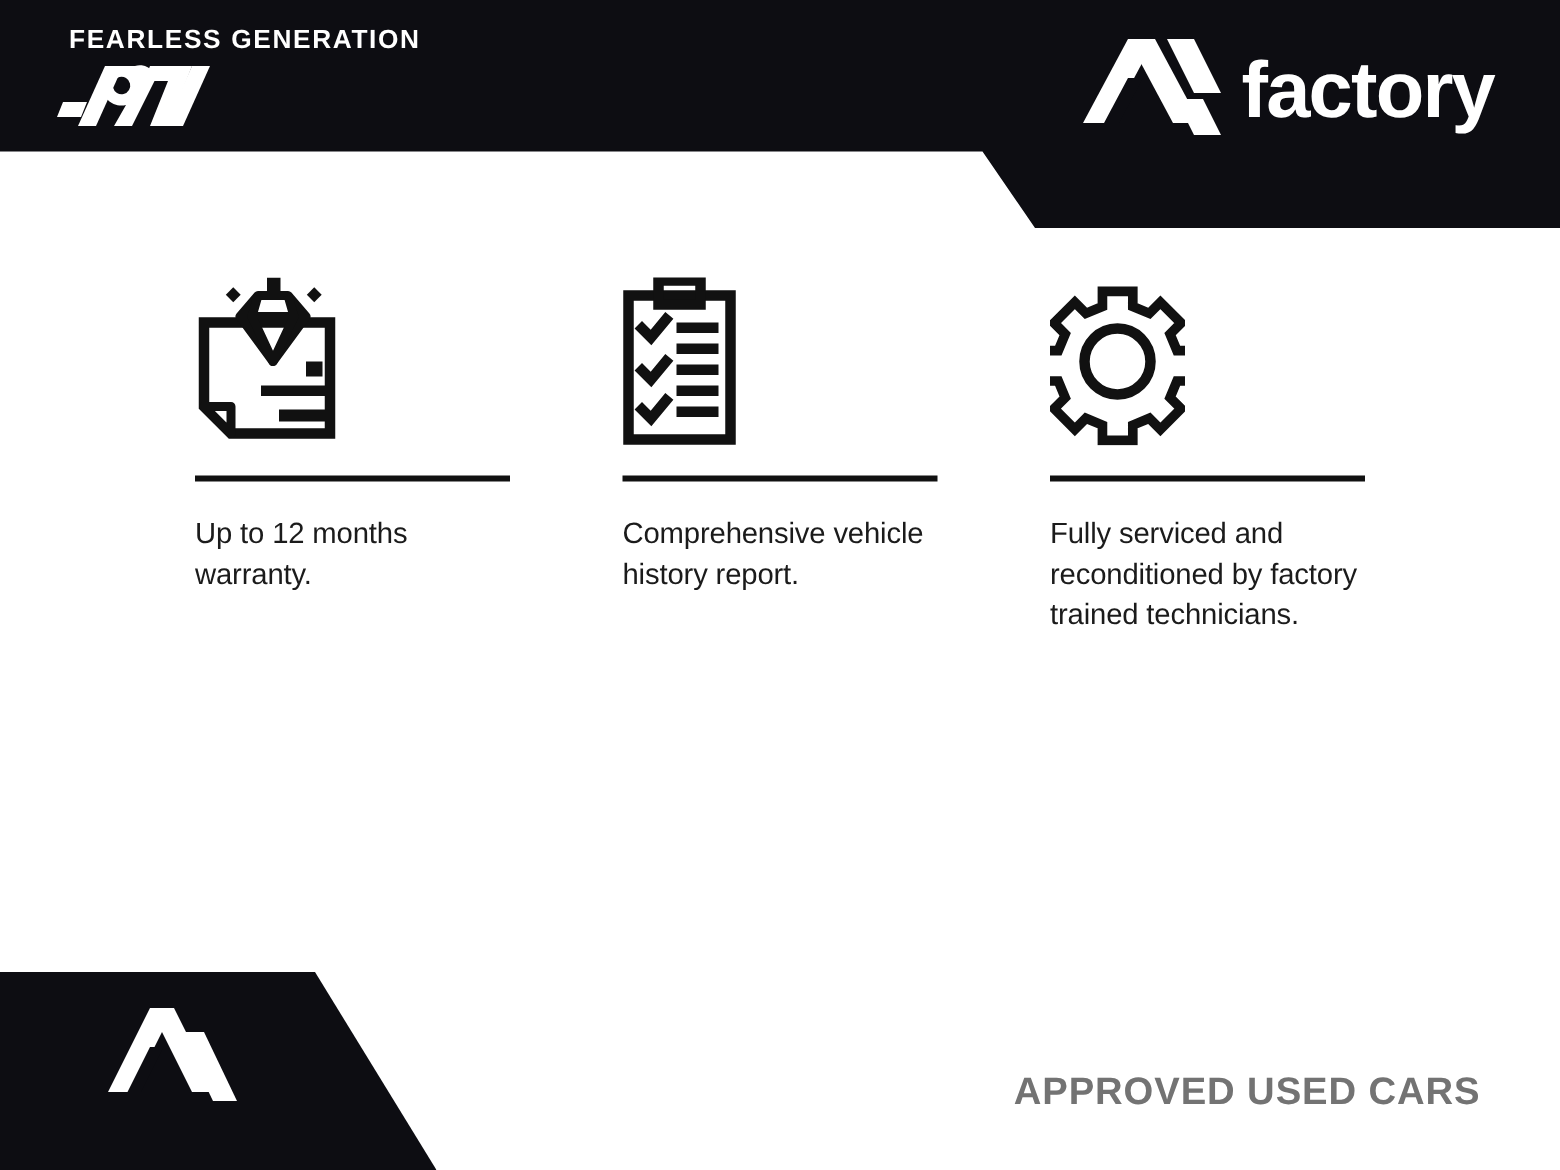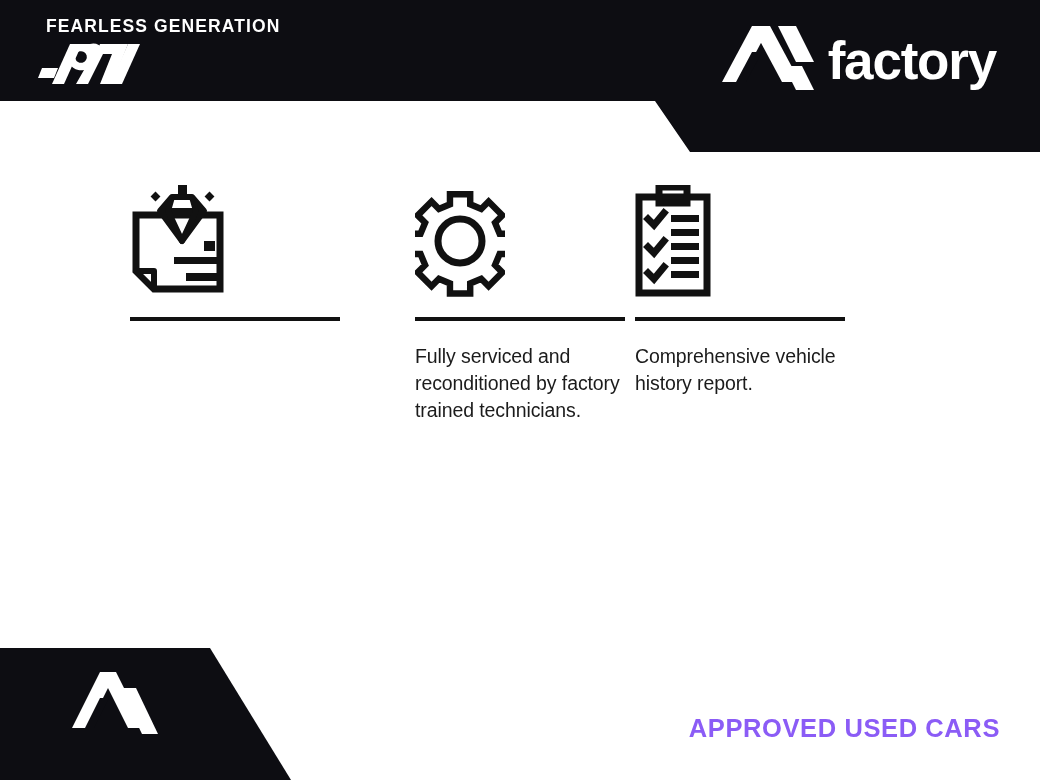--- a/index.html
+++ b/index.html
@@ -76,23 +76,23 @@
   .footer-shape {
     position:absolute; left:0; top:648px; width:300px; height:132px;
     background:#0d0d12;
     clip-path: polygon(0 0, 210px 0, 291px 132px, 0 132px);
   }
   .footer-mark {
     position:absolute; left:72px; top:668px;
     width:86px; height:92px;
   }
   .footer-tagline {
-    position:absolute; right:40px; top:714px;
+    position:absolute; right:53px; top:714px;
     font-size:25.5px; font-weight:bold;
-    letter-spacing:0.6px; color:#8b5cf6;
+    letter-spacing:0.6px; color:#737373;
   }
 </style>
 </head>
 <body>
 
 <div class="header">
   <div class="header-shape"></div>
 
   <div class="brandline">FEARLESS GENERATION</div>
 
@@ -153,58 +153,59 @@
             <path d="M30,26 L74,26"></path>
             <path d="M42,12 L38,26 L52,56 L66,26 L62,12"></path>
           </g>
 
           <rect x="48" y="0" width="9" height="9" fill="#111"></rect>
           <rect x="22" y="8" width="7" height="7" fill="#111" transform="rotate(45 25.5 11.5)"></rect>
           <rect x="76" y="8" width="7" height="7" fill="#111" transform="rotate(45 79.5 11.5)"></rect>
         </svg>
       </div>
       <div class="rule"></div>
+      <div class="feature-text">Up to 12 months warranty.</div>
+    </div>
+
+    <div class="col">
+      <div class="icon-box">
+        <svg width="76" height="112" viewBox="0 0 76 112" aria-hidden="true">
+          <rect x="4" y="12" width="68" height="96" fill="none" stroke="#111" stroke-width="7"></rect>
+          <rect x="24" y="2" width="28" height="16" fill="none" stroke="#111" stroke-width="7"></rect>
+
+          <rect x="36" y="30" width="28" height="7" fill="#111"></rect>
+          <rect x="36" y="44" width="28" height="7" fill="#111"></rect>
+          <rect x="36" y="58" width="28" height="7" fill="#111"></rect>
+          <rect x="36" y="72" width="28" height="7" fill="#111"></rect>
+          <rect x="36" y="86" width="28" height="7" fill="#111"></rect>
+
+          <g fill="none" stroke="#111" stroke-width="7" stroke-linecap="square">
+            <polyline points="13,34 19,40 29,28"></polyline>
+            <polyline points="13,62 19,68 29,56"></polyline>
+            <polyline points="13,88 19,94 29,82"></polyline>
+          </g>
+        </svg>
+      </div>
+      <div class="rule"></div>
+      <div class="feature-text">Comprehensive vehicle history report.</div>
     </div>
 
     <div class="col col-3">
       <div class="icon-box">
         <svg width="90" height="112" viewBox="0 0 90 96" aria-hidden="true">
           <path d="M34,2 L56,2 L56,13 L68,18 L76,10 L91,25 L83,33 L88,45 L99,45 L99,67
                    L88,67 L83,79 L91,87 L76,102 L68,94 L56,99 L56,110 L34,110 L34,99
                    L22,94 L14,102 L-1,87 L7,79 L2,67 L-9,67 L-9,45 L2,45 L7,33 L-1,25
                    L14,10 L22,18 L34,13 Z" transform="translate(0,-8) scale(0.92) translate(4,8)" fill="none" stroke="#111" stroke-width="7" stroke-linejoin="miter"></path>
           <circle cx="45" cy="48" r="22" fill="none" stroke="#111" stroke-width="7"></circle>
         </svg>
       </div>
       <div class="rule"></div>
       <div class="feature-text">Fully serviced and reconditioned by factory trained technicians.</div>
     </div>
-
-    <div class="col">
-      <div class="icon-box">
-        <svg width="76" height="112" viewBox="0 0 76 112" aria-hidden="true">
-          <rect x="4" y="12" width="68" height="96" fill="none" stroke="#111" stroke-width="7"></rect>
-          <rect x="24" y="2" width="28" height="16" fill="none" stroke="#111" stroke-width="7"></rect>
-
-          <rect x="36" y="30" width="28" height="7" fill="#111"></rect>
-          <rect x="36" y="44" width="28" height="7" fill="#111"></rect>
-          <rect x="36" y="58" width="28" height="7" fill="#111"></rect>
-          <rect x="36" y="72" width="28" height="7" fill="#111"></rect>
-          <rect x="36" y="86" width="28" height="7" fill="#111"></rect>
-
-          <g fill="none" stroke="#111" stroke-width="7" stroke-linecap="square">
-            <polyline points="13,34 19,40 29,28"></polyline>
-            <polyline points="13,62 19,68 29,56"></polyline>
-            <polyline points="13,88 19,94 29,82"></polyline>
-          </g>
-        </svg>
-      </div>
-      <div class="rule"></div>
-      <div class="feature-text">Comprehensive vehicle history report.</div>
-    </div>
   </div>
 
   <div class="row row-2">
 
 
 
     <div class="col col-3"></div>
   </div>
 </div>
 

